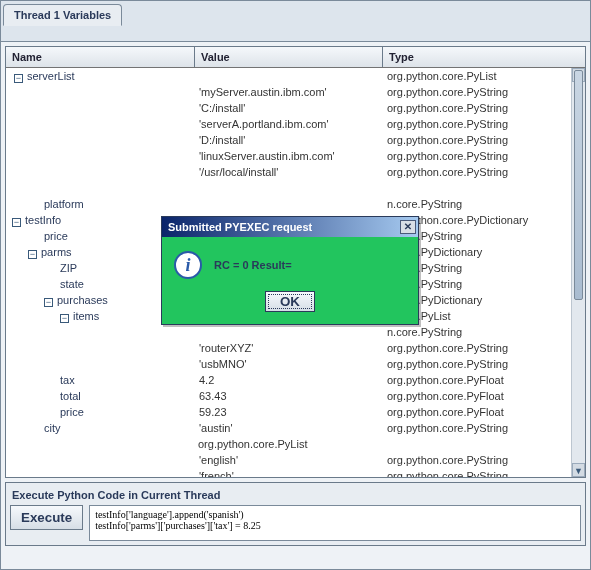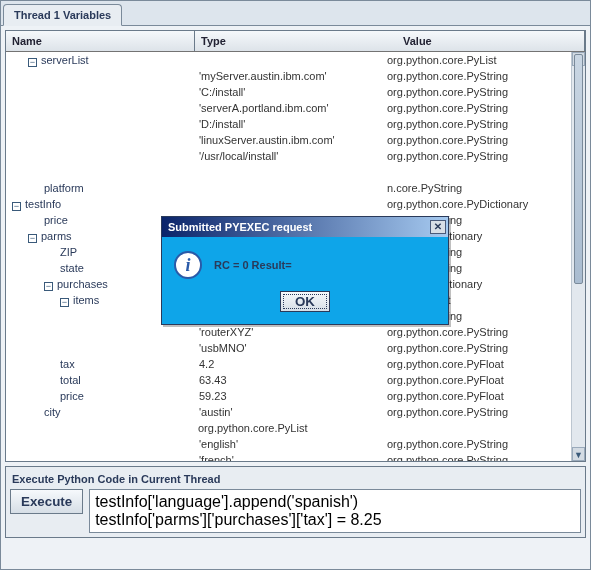--- a/index.html
+++ b/index.html
@@ -10,21 +10,21 @@
     width: 591px;
     height: 570px;
     overflow: hidden;
     position: relative;
     border: 1px solid #7a8a9a;
   }
   
   .tab-row {
     display: flex;
     align-items: flex-end;
-    padding: 2px 2px 0 2px;
+    padding: 2px 2px 16px 2px;
     background: #dde5ed;
     border-bottom: 1px solid #7a8a9a;
   }
   .tab {
     background: #e8edf2;
     border: 1px solid #7a8a9a;
     border-bottom: 1px solid #e8edf2;
     padding: 4px 10px;
     border-radius: 4px 4px 0 0;
     font-weight: bold;
@@ -157,34 +157,34 @@
     border:1px solid #6a7a8a;
     padding: 4px 10px;
     font-weight:bold;
     color:#2a3a5a;
     cursor:pointer;
   }
   .code-box {
     flex:1;
     border:1px solid #7a8a9a;
     background:#fff;
-    font-family: Liberation Sans, sans-serif;
-    font-size: 16px;
+    font-family: Liberation Serif, serif;
+    font-size: 10px;
     padding: 3px 5px;
     white-space: pre;
     min-height: 36px;
   }
 
   
   .dialog {
     position:absolute;
     left: 160px; top: 215px;
-    width: 288px;
+    width: 258px;
     border:1px solid #2a3a5a;
-    background:#0ea5e9;
+    background:#22c55e;
     box-shadow: 2px 2px 0 rgba(0,0,0,0.25);
     z-index: 10;
   }
   .dlg-title {
     display:flex;
     align-items:center;
     background: linear-gradient(90deg,#0a246a,#a6caf0);
     color:#fff;
     font-weight:bold;
     padding: 3px 2px 3px 6px;
@@ -238,28 +238,28 @@
 
 <div class="tab-row">
   <div class="tab">
     <span>Thread 1 Variables</span>
   </div>
 </div>
 
 <div class="table-wrap">
   <div class="header-row">
     <div class="hcell col-name">Name</div>
+    <div class="hcell col-value">Value</div>
     <div class="hcell col-type">Type</div>
-    <div class="hcell col-value">Value</div>
   </div>
   <div class="body-scroll">
     <div class="rows" id="rows">
         <div class="row">
           <div class="c-name">
-            <span class="tree-label" style="left: 22px;"><span class="toggle">−</span><span class="nodename">serverList</span></span>
+            <span class="tree-label" style="left: 8px;"><span class="toggle">−</span><span class="nodename">serverList</span></span>
           </div>
           <div class="c-value"></div>
           <div class="c-type">org.python.core.PyList</div>
         </div>
         <div class="row">
           <div class="c-name">
             <span class="tree-label" style="left: 38px;"><span class="nodename"></span></span>
           </div>
           <div class="c-value">'myServer.austin.ibm.com'</div>
           <div class="c-type">org.python.core.PyString</div>

